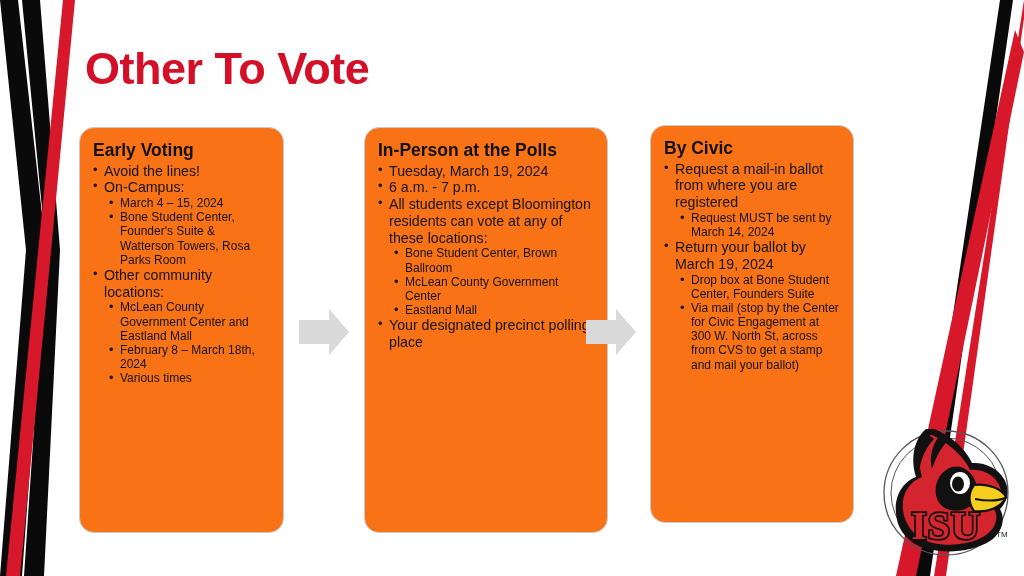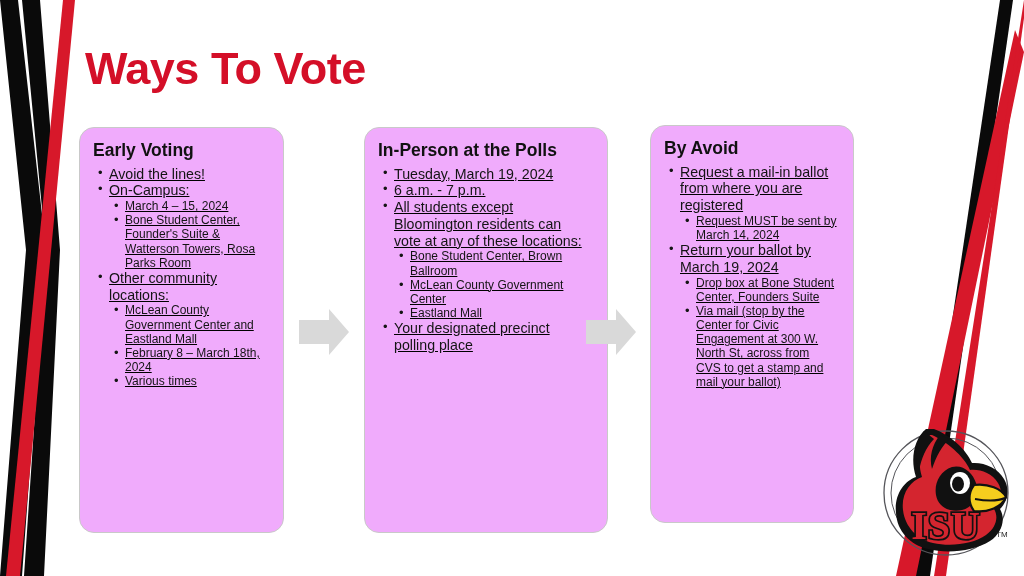--- a/index.html
+++ b/index.html
@@ -34,43 +34,42 @@
     color: #D40F28;
     letter-spacing: -0.5px;
     line-height: 1.05;
     white-space: nowrap;
   }
 
   
   .card {
     position: absolute;
     box-sizing: border-box;
-    background: #f0abfc;
+    background: #f97316;
     border: 1px solid #c9c9c9;
     border-radius: 15px;
     padding: 12px 11px 10px 11px;
     overflow: hidden;
   }
   #card-0 { left: 79px;  top: 127px; width: 205px; height: 406px; }
   #card-1 { left: 364px; top: 127px; width: 244px; height: 406px; }
   #card-2 { left: 650px; top: 125px; width: 204px; height: 398px; }
 
   .card-heading {
     font-size: 17.5px;
     font-weight: bold;
     color: #111111;
     line-height: 1.18;
     margin: 0 0 2px 2px;
   }
 
   ul.lvl1 {
     list-style: none;
-    margin: 5px;
+    margin: 0;
     padding: 0;
-    text-decoration: underline;
   }
   ul.lvl2 {
     list-style: none;
     margin: 0;
     padding: 0 0 0 16px;
   }
   li.bullet {
     position: relative;
     padding-left: 13px;
     font-size: 14.2px;
@@ -116,21 +115,21 @@
     <polygon points="0,0 18,0 46,250 22,576 0,576 26,250" fill="#0A0A0A"></polygon>
     <polygon points="22,0 40,0 60,250 44,576 24,576 46,250" fill="#0A0A0A"></polygon>
     <polygon points="63,0 75,0 20,576 6,576" fill="#D7182A"></polygon>
     <polygon points="0,232 10,232 12,258 0,258" fill="#ffffff"></polygon>
 
     <polygon points="1000,0 1013,0 930,576 914,576" fill="#0A0A0A"></polygon>
     <polygon points="1015,30 1024,52 916,576 896,576" fill="#D7182A"></polygon>
     <polygon points="1024,0 1024,18 946,576 934,576" fill="#D7182A"></polygon>
   </svg>
 
-  <div id="page-title" style="color: rgb(212, 15, 40);">Ways To Vote</div>
+  <div id="page-title" style="color: rgb(212, 15, 40);">Other To Vote</div>
 
   <div class="card" id="card-0">
     <div class="card-heading">Early Voting</div>
     <ul class="lvl1">
       <li class="bullet">
           <span class="btxt">Avoid the lines!</span>
         </li>
       <li class="bullet">
           <span class="btxt">On-Campus:</span>
         </li>
@@ -190,21 +189,21 @@
           <span class="btxt">Your designated precinct polling place</span>
         </li>
     </ul>
   </div>
 
   <svg class="arrow" id="arrow-1" style="left:586px; top:309px; width:50px; height:46px;" viewBox="0 0 50 46">
     <polygon points="0,11 30,11 30,0 50,23 30,46 30,35 0,35" fill="#D9D9D9"></polygon>
   </svg>
 
   <div class="card" id="card-2">
-    <div class="card-heading">By Avoid</div>
+    <div class="card-heading">By Civic</div>
     <ul class="lvl1">
       <li class="bullet">
           <span class="btxt">Request a mail-in ballot from where you are registered</span>
         </li>
       <ul class="lvl2">
         <li class="bullet lv2">
             <span class="btxt">Request MUST be sent by March 14, 2024</span>
           </li>
       </ul>
       <li class="bullet">

